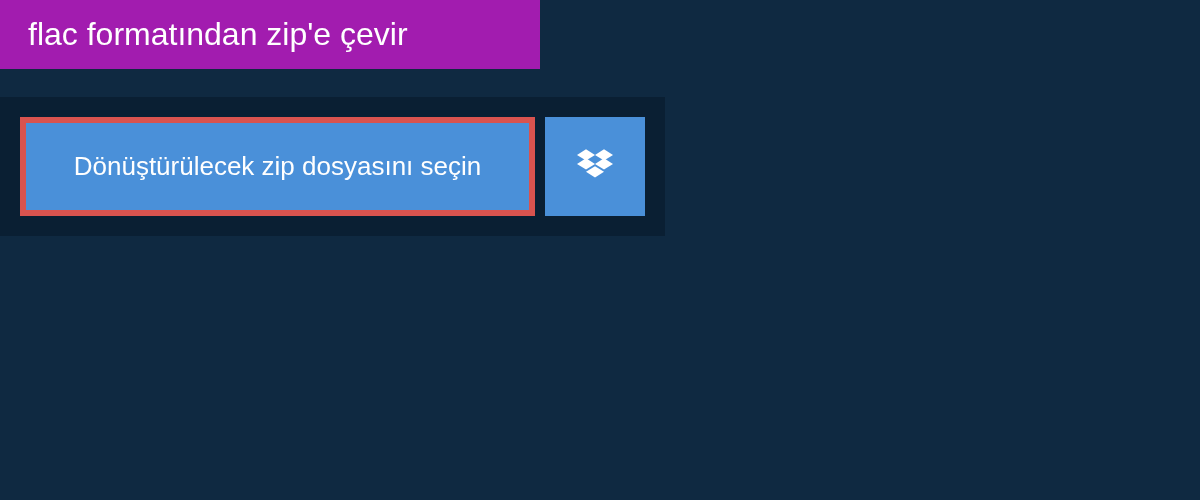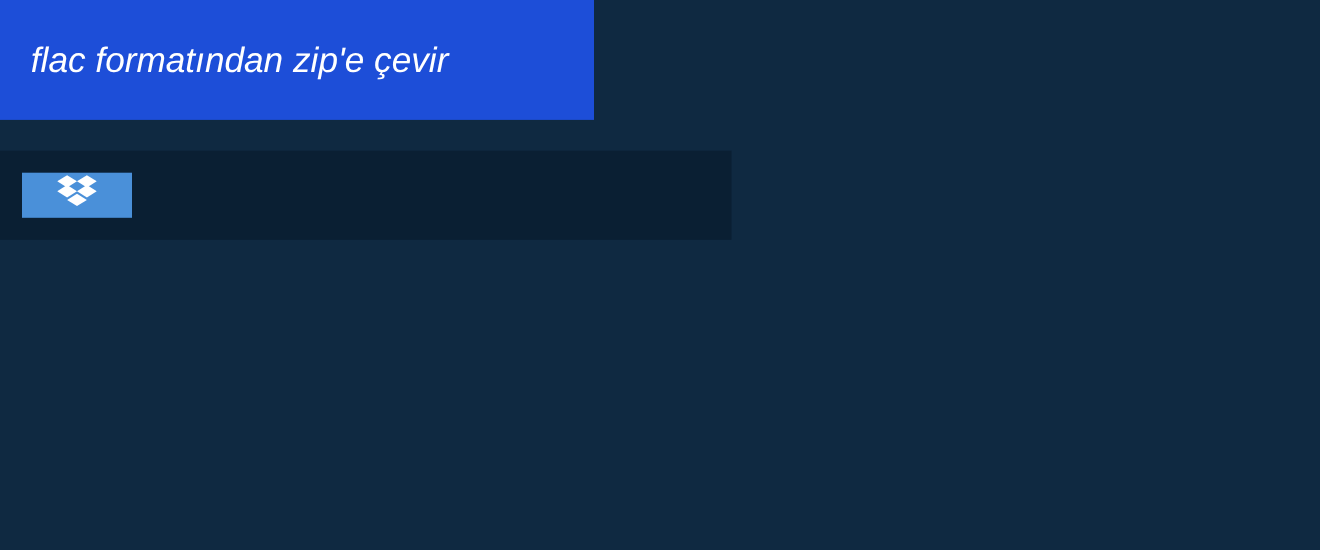--- a/index.html
+++ b/index.html
@@ -8,25 +8,24 @@
       box-sizing: border-box;
     }
     body {
       width: 1200px;
       height: 500px;
       background: #0f2941;
       font-family: Arial, Helvetica, sans-serif;
       overflow: hidden;
     }
     .title-bar {
-      background: #1d4ed8;
-      padding: 36px 28px;
+      background: #a21caf;
+      padding: 16px 28px;
       display: inline-block;
       min-width: 540px;
-      font-style: italic;
     }
     .title-text {
       color: #ffffff;
       font-size: 32px;
       font-weight: 400;
     }
     .upload-panel {
       background: #0a1f33;
       margin-top: 28px;
       padding: 20px;
@@ -66,20 +65,23 @@
 </head>
 <body>
 
 
 
 <div class="title-bar">
   <div class="title-text">flac formatından zip'e çevir</div>
 </div>
 
 <div class="upload-panel">
+  <div class="select-file-button">
+    <span>Dönüştürülecek zip dosyasını seçin</span>
+  </div>
   <div class="dropbox-button">
     <span>
       <svg class="dropbox-icon-svg" viewBox="0 0 64 64">
         <path d="M16 4 L32 14 L16 24 L0 14 Z"></path>
         <path d="M48 4 L64 14 L48 24 L32 14 Z"></path>
         <path d="M0 30 L16 20 L32 30 L16 40 Z"></path>
         <path d="M32 30 L48 20 L64 30 L48 40 Z"></path>
         <path d="M16 44 L32 34 L48 44 L32 54 Z"></path>
       </svg>
     </span>

